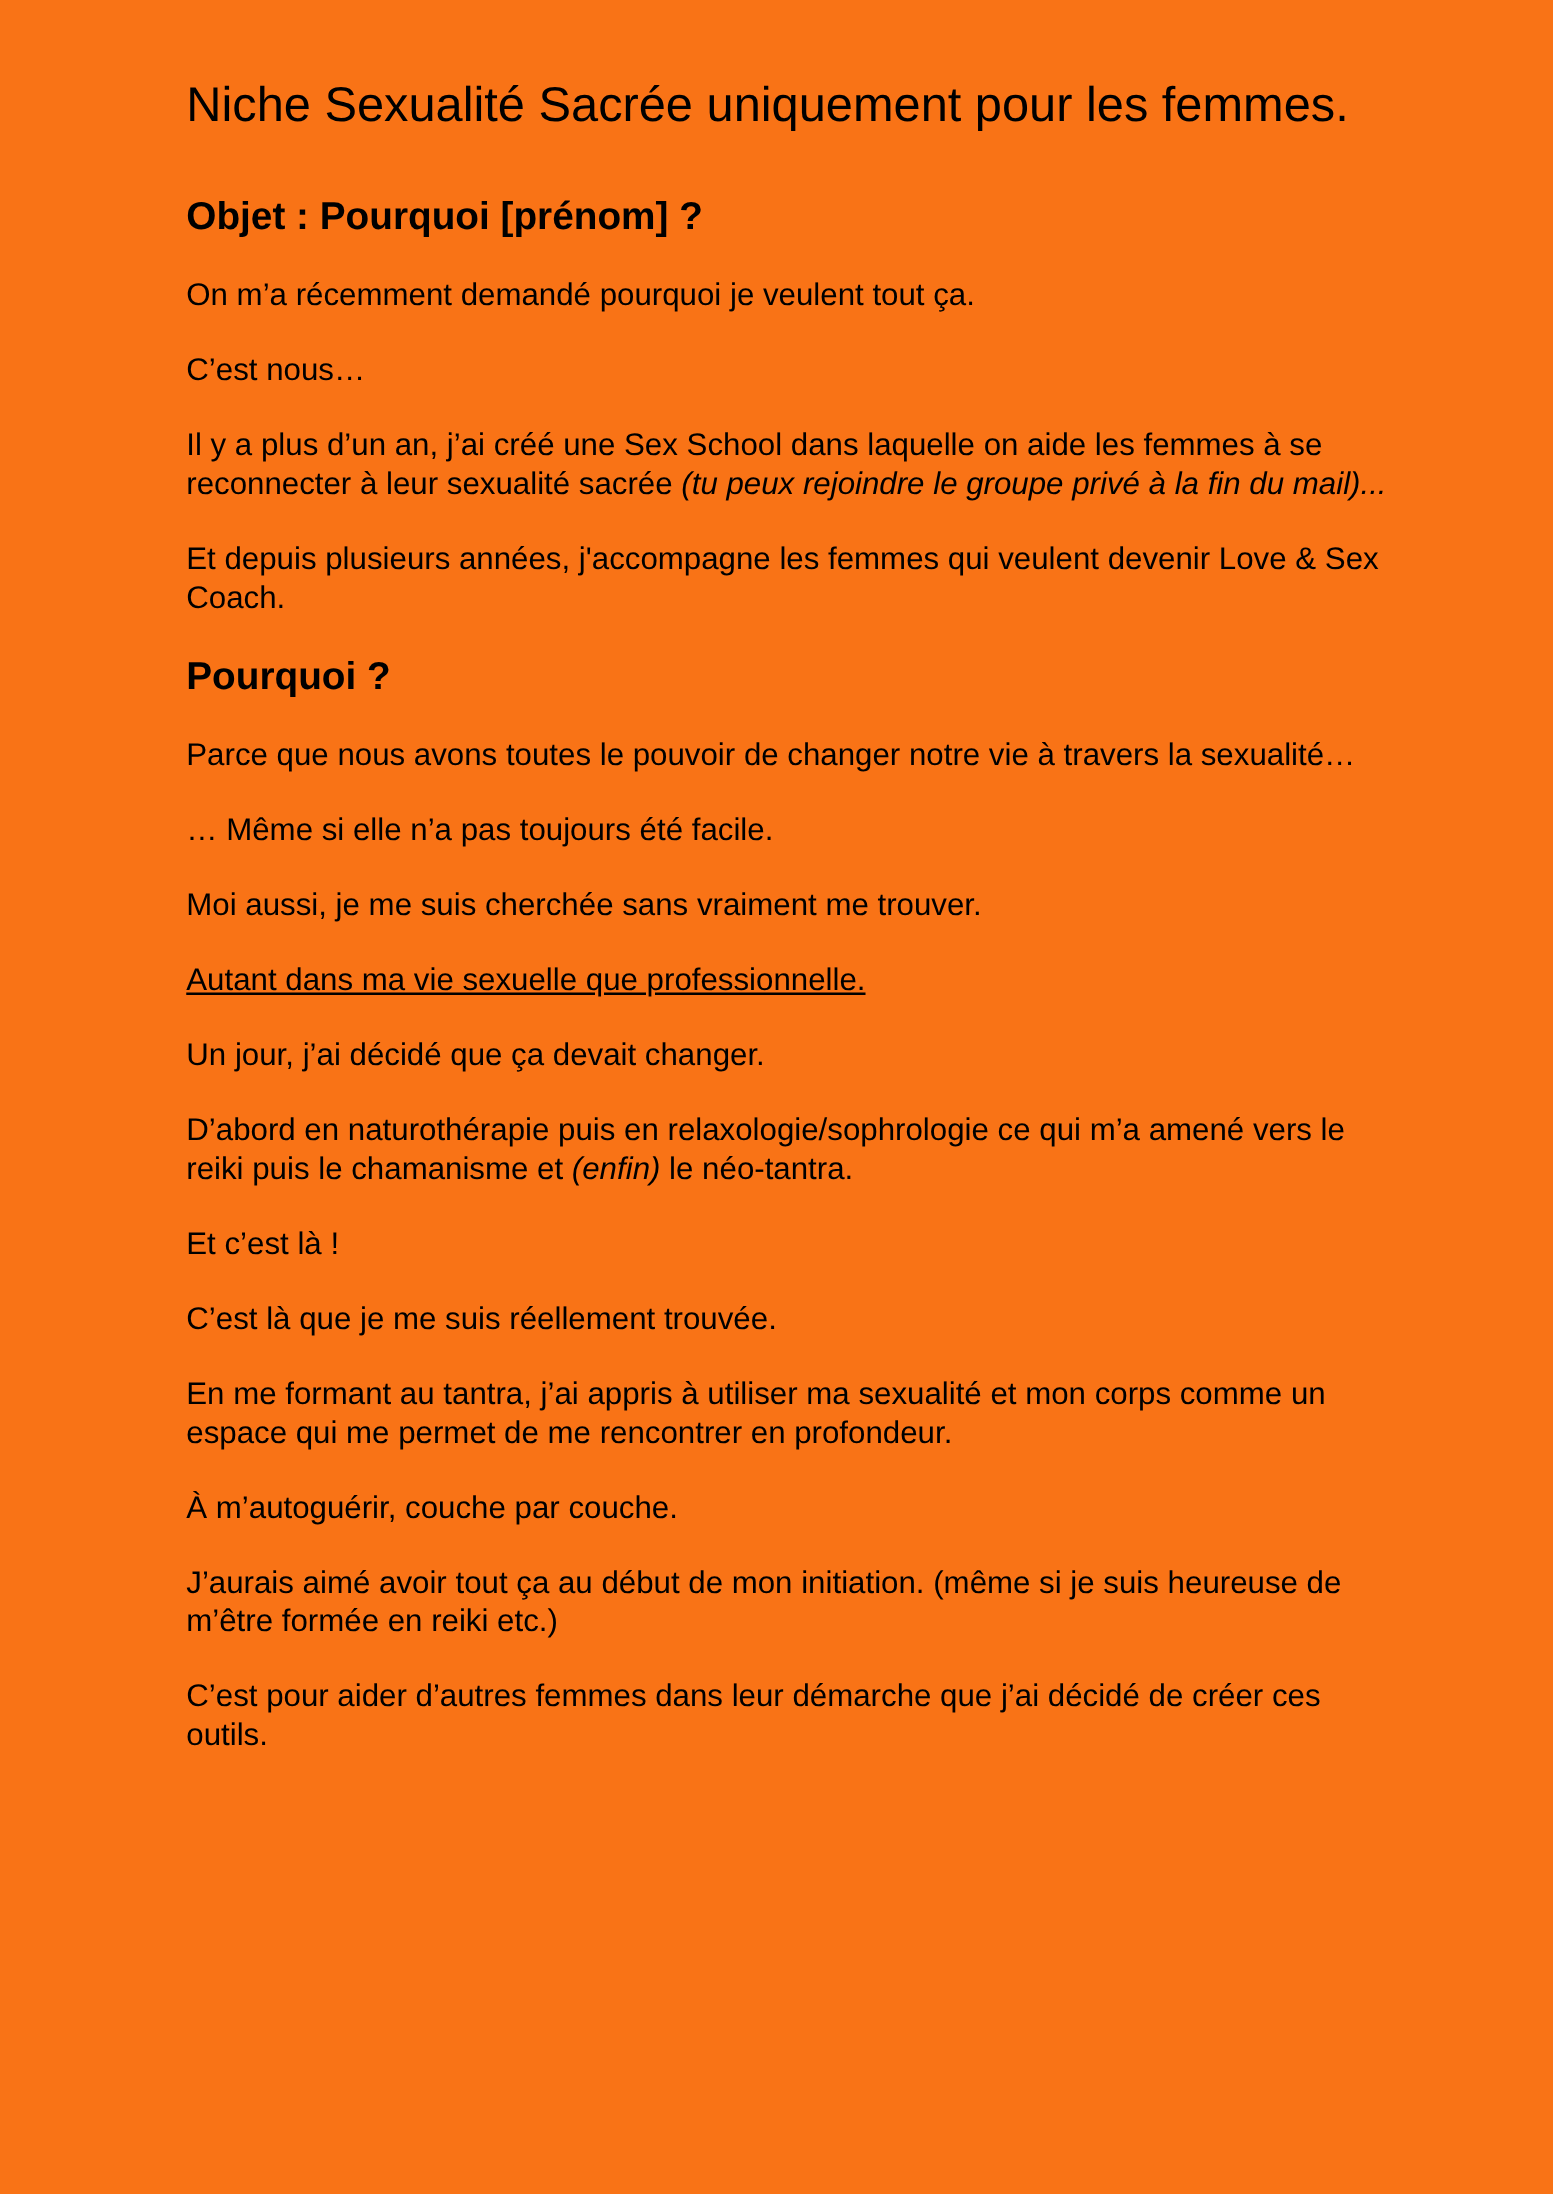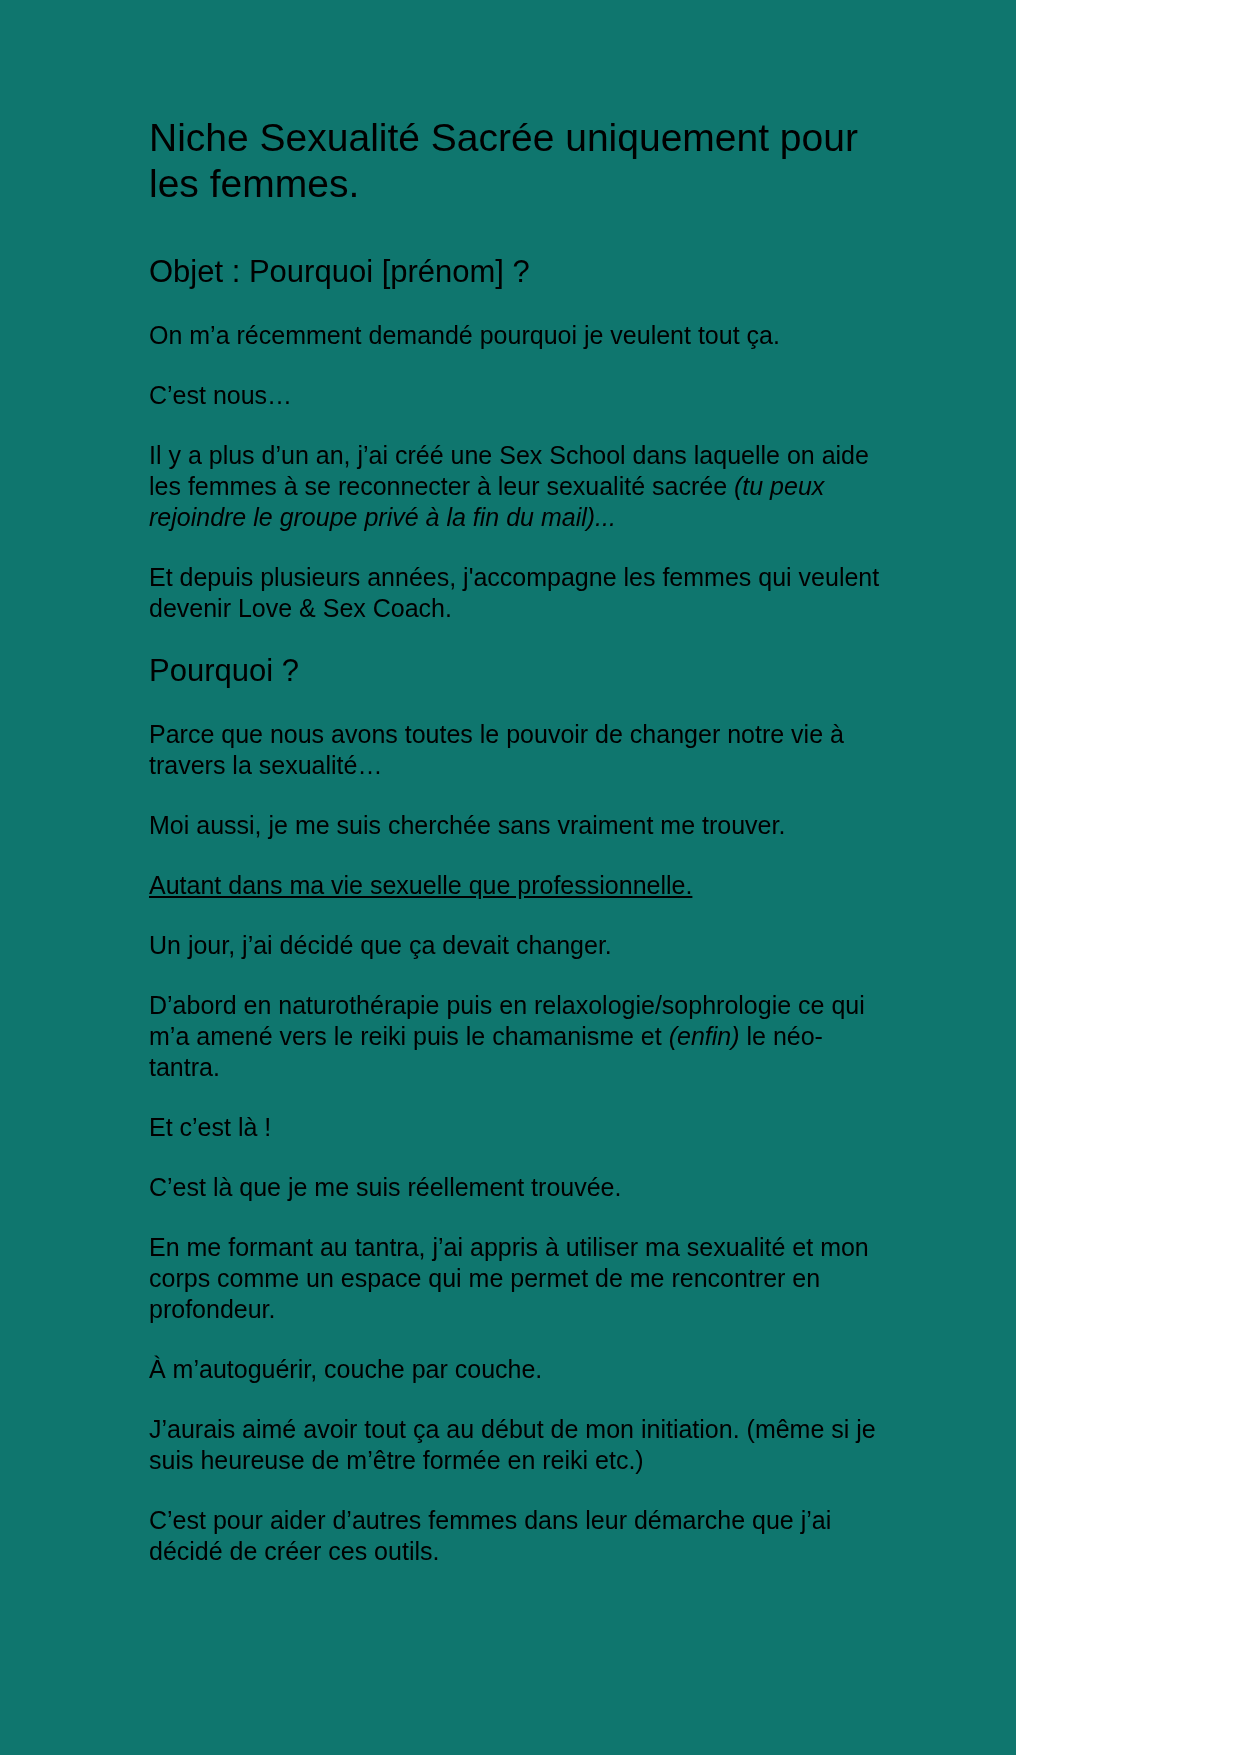--- a/index.html
+++ b/index.html
@@ -10,36 +10,36 @@
   }
   body {
     width: 1242px;
     height: 1755px;
     font-family: "Liberation Sans", sans-serif;
     color: #000000;
     -webkit-font-smoothing: antialiased;
   }
   .page {
     box-sizing: border-box;
-    width: 1016px;
+    width: 1242px;
     height: 1755px;
-    padding: 115px 128px 40px 149px;
-    background: #0f766e;
+    padding: 62px 128px 40px 149px;
+    background: #f97316;
     overflow: hidden;
   }
   .doc-title {
     font-size: 39px;
     font-weight: 400;
     line-height: 46px;
     margin: 0 0 47px 0;
     letter-spacing: 0;
   }
   .doc-heading {
     font-size: 31px;
-    font-weight: 400;
+    font-weight: 700;
     line-height: 36px;
     margin: 0 0 30px 0;
   }
   .doc-p {
     font-size: 25px;
     font-weight: 400;
     line-height: 31px;
     margin: 0 0 29px 0;
   }
   .doc-p em { font-style: italic; }
@@ -59,20 +59,21 @@
   <p class="doc-p"><span>C’est nous…</span></p>
 
   <p class="doc-p"><span>Il y a plus d’un an, j’ai créé une Sex School dans laquelle on aide les femmes à se reconnecter à leur sexualité sacrée </span><em>(tu peux rejoindre le groupe privé à la fin du mail)...</em></p>
 
   <p class="doc-p"><span>Et depuis plusieurs années, j'accompagne les femmes qui veulent devenir Love &amp; Sex Coach.</span></p>
 
   <h2 class="doc-heading">Pourquoi ?</h2>
 
   <p class="doc-p"><span>Parce que nous avons toutes le pouvoir de changer notre vie à travers la sexualité…</span></p>
 
+  <p class="doc-p"><span>… Même si elle n’a pas toujours été facile.</span></p>
 
   <p class="doc-p"><span>Moi aussi, je me suis cherchée sans vraiment me trouver.</span></p>
 
   <p class="doc-p"><span class="u">Autant dans ma vie sexuelle que professionnelle.</span></p>
 
 
   <p class="doc-p"><span>Un jour, j’ai décidé que ça devait changer.</span></p>
 
 
   <p class="doc-p"><span>D’abord en naturothérapie puis en relaxologie/sophrologie ce qui m’a amené vers le reiki puis le chamanisme et </span><em>(enfin)</em><span> le néo-tantra.</span></p>

